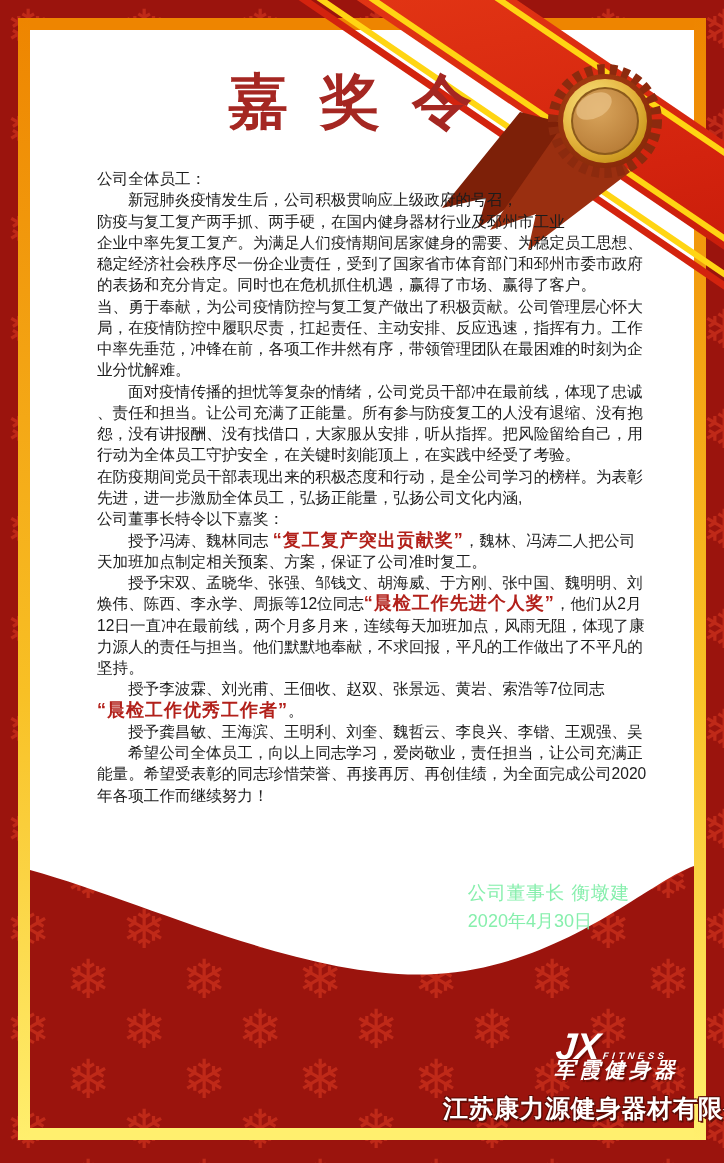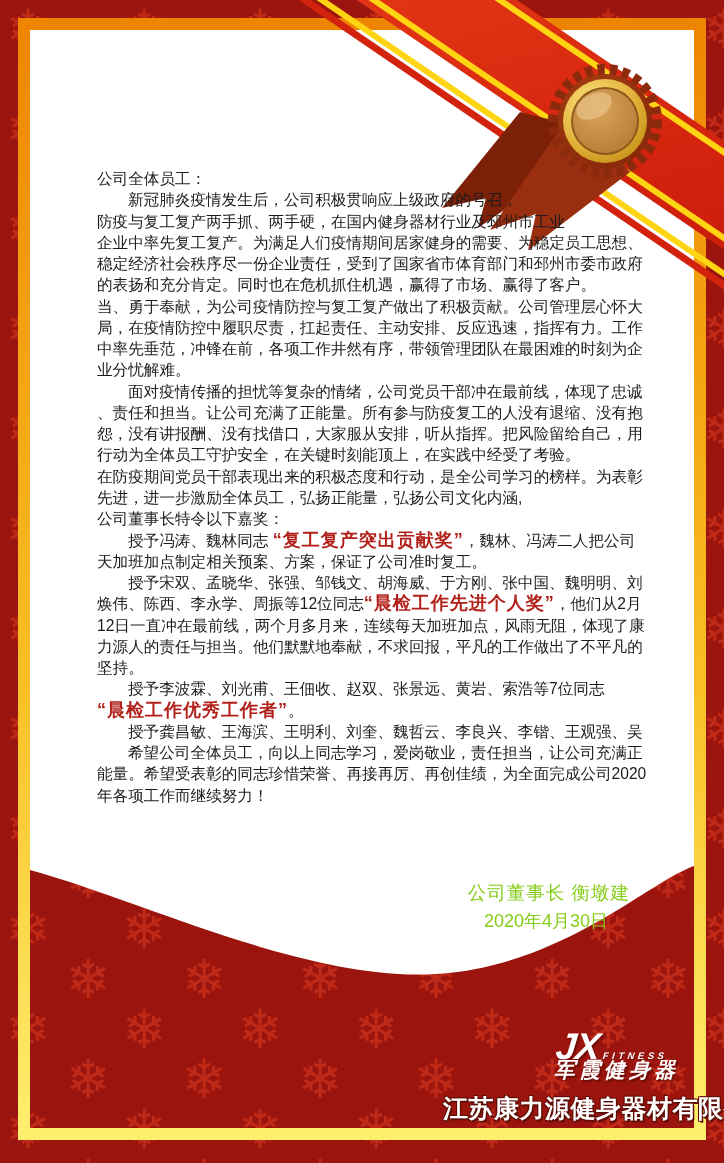--- a/index.html
+++ b/index.html
@@ -21,21 +21,21 @@
   .doc-title{position:absolute;z-index:5;left:30px;width:640px;top:62px;text-align:center;
     font-family:"DejaVu Serif","Liberation Serif",serif;font-weight:bold;font-size:60px;
     letter-spacing:32px;text-indent:32px;color:var(--title-red);white-space:nowrap;}
   
   .doc-body{position:absolute;z-index:5;left:97px;top:168px;width:570px;color:var(--text-color);
     font-size:15.6px;line-height:21.28px;}
   .doc-body .line{white-space:nowrap;height:21.28px;}
   .doc-body .line.ind{padding-left:31px;}
   .doc-body .red{color:var(--award-red);font-weight:bold;font-size:18px;letter-spacing:1px;text-align:center;}
   
-  .sig{position:absolute;z-index:5;right:94px;top:880px;text-align:center;color:#84cc16;}
+  .sig{position:absolute;z-index:5;right:94px;top:880px;text-align:left;color:#86efac;}
   .sig .sig-name{font-size:18.5px;letter-spacing:1px;}
   .sig .sig-date{font-size:18px;margin-top:4px;padding-right:6px;}
   
   .footer{position:absolute;z-index:5;color:#fff;}
   .jx-wrap{left:556px;top:1026px;width:160px;transform:skewX(-6deg);}
   .jx-big{font-size:37px;font-weight:bold;font-style:italic;letter-spacing:-1px;
     text-shadow:2px 2px 1px rgba(80,8,4,.55);}
   .jx-fitness{font-size:9.5px;font-style:italic;font-weight:bold;letter-spacing:3.5px;
     text-shadow:1px 1px 0 rgba(80,8,4,.55);}
   .brand{left:554px;top:1056px;font-size:21px;font-weight:bold;font-style:italic;letter-spacing:4px;
@@ -101,20 +101,21 @@
 
     <circle cx="605" cy="121" r="50" fill="none" stroke="#8c2a0e" stroke-width="14" stroke-dasharray="7 5"></circle>
     <circle cx="605" cy="121" r="47" fill="url(#rosetteGrad)"></circle>
 
     <circle cx="605" cy="121" r="42" fill="url(#goldGrad)"></circle>
     <circle cx="605" cy="121" r="34" fill="#8b5a1c"></circle>
     <circle cx="605" cy="121" r="32" fill="url(#bronzeGrad)"></circle>
     <ellipse cx="594" cy="106" rx="19" ry="12" fill="#e8c084" opacity="0.75" transform="rotate(-28 594 106)"></ellipse>
   </svg>
 
+  <div class="doc-title">嘉奖令</div>
 
   <div class="doc-body">
       <div class="line"><span class="">公司全体员工：</span></div>
       <div class="line ind"><span class="">新冠肺炎疫情发生后，公司积极贯响应上级政府的号召，</span></div>
       <div class="line"><span class="">防疫与复工复产两手抓、两手硬，在国内健身器材行业及邳州市工业</span></div>
       <div class="line"><span class="">企业中率先复工复产。为满足人们疫情期间居家健身的需要、为稳定员工思想、</span></div>
       <div class="line"><span class="">稳定经济社会秩序尽一份企业责任，受到了国家省市体育部门和邳州市委市政府</span></div>
       <div class="line"><span class="">的表扬和充分肯定。同时也在危机抓住机遇，赢得了市场、赢得了客户。</span></div>
       <div class="line"><span class="">当、勇于奉献，为公司疫情防控与复工复产做出了积极贡献。公司管理层心怀大</span></div>
       <div class="line"><span class="">局，在疫情防控中履职尽责，扛起责任、主动安排、反应迅速，指挥有力。工作</span></div>

